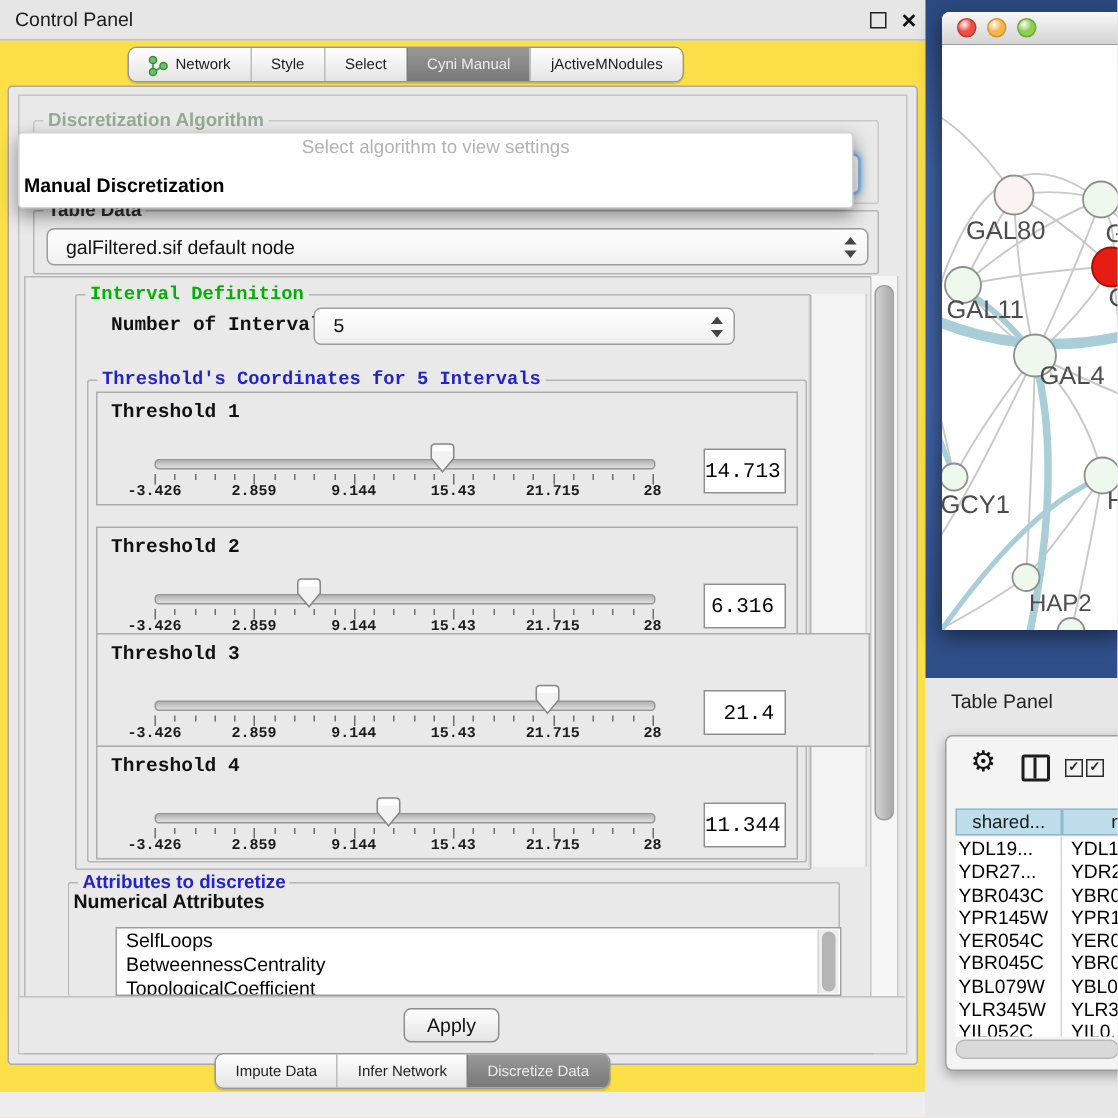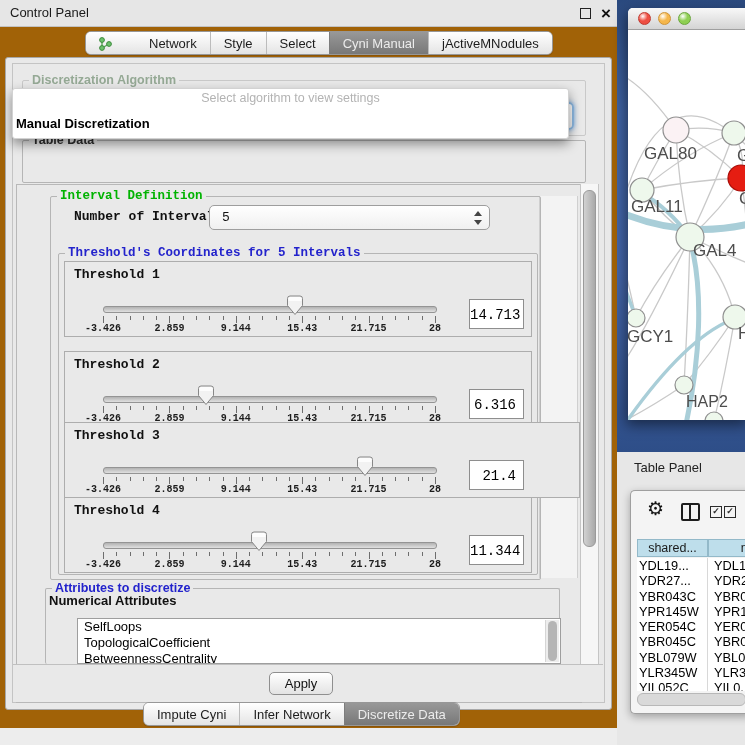--- a/index.html
+++ b/index.html
@@ -1,27 +1,27 @@
 <!DOCTYPE html>
 <html><head>
 <meta charset="utf-8">
 <style>
   html,body{margin:0;padding:0;}
   body{width:745px;height:745px;overflow:hidden;font-family:"Liberation Sans",sans-serif;background:#e9e9e9;}
   #root{position:absolute;left:0;top:0;width:745px;height:745px;overflow:hidden;}
 
   
-  #control-panel{position:absolute;left:0;top:0;width:617px;height:745px;background:#a16207;}
+  #control-panel{position:absolute;left:0;top:0;width:617px;height:745px;background:#fde047;}
   #cp-titlebar{position:absolute;left:0;top:0;width:617px;height:26px;background:#e6e6e6;border-bottom:1px solid #c2c2c2;}
   #cp-title{position:absolute;left:10px;top:0;line-height:26px;font-size:13px;color:#1a1a1a;}
   #cp-float{position:absolute;right:26px;top:8px;width:9px;height:9px;border:1.5px solid #222;}
   #cp-close{position:absolute;right:6px;top:1px;font-size:17px;font-weight:bold;color:#111;line-height:26px;cursor:default;}
 
   .seg-bar{display:inline-flex;height:22px;border:1px solid #979797;border-radius:6px;overflow:hidden;background:linear-gradient(#ffffff,#e0e0e0);box-shadow:0 1px 1px rgba(0,0,0,.15);}
-  .seg{display:flex;align-items:center;padding:0 13px;font-size:13px;color:#1c1c1c;border-left:1px solid #bcbcbc;background:linear-gradient(#ffffff,#e4e4e4);white-space:nowrap;gap:32px;}
+  .seg{display:flex;align-items:center;padding:0 13px;font-size:10px;color:#1c1c1c;border-left:1px solid #bcbcbc;background:linear-gradient(#ffffff,#e4e4e4);white-space:nowrap;}
   .seg:first-child{border-left:none;}
   .seg.selected{background:linear-gradient(#989898,#787878);color:#ececec;border-left-color:#7d7d7d;}
   #top-tabs{position:absolute;left:85px;top:31px;}
   #bottom-tabs{position:absolute;left:143px;top:702px;z-index:30;}
 
   #outer-panel{position:absolute;left:5px;top:57px;width:605px;height:651px;border:1px solid #a8a8a8;border-radius:3px;background:#e9e9e9;}
   #inner-panel{position:absolute;left:12px;top:63px;width:591px;height:638px;border:1px solid #c4c4c4;background:#e9e9e9;}
   #bottom-strip{position:absolute;left:0;top:728px;width:617px;height:17px;background:#ededed;}
 
   .group{position:absolute;border:1px solid #b5b5b5;border-radius:2px;}
@@ -144,20 +144,24 @@
       <span class="stepper"></span>
     </div>
 
     <div id="alg-popup">
       <div id="popup-placeholder">Select algorithm to view settings</div>
       <div class="popup-item" style="top:27px;font-weight:bold;">Manual Discretization</div>
     </div>
 
     <div class="group" id="td-group" style="left:22px;top:140px;width:562px;height:41px;">
       <span class="group-title gt-dark">Table Data</span>
+      <div class="combo" style="left:8px;top:11px;width:546px;height:23px;">
+        <span class="cv">galFiltered.sif default node</span>
+        <span class="stepper"></span>
+      </div>
     </div>
 
     <div id="scrollpane"></div>
     <div id="th-scrollstrip"></div>
 
     <div class="group" id="interval-group">
       <span class="group-title gt-green">Interval Definition</span>
       <span id="noi-label">Number of Intervals</span>
       <div class="combo" id="noi-combo">
         <span class="cv">5</span>
@@ -333,39 +337,39 @@
           </div>
       </div>
     </div>
 
     <div class="group" id="attr-group">
       <span class="group-title gt-blue">Attributes to discretize</span>
       <span id="num-attr-label">Numerical Attributes</span>
       <div id="attr-list">
 
       <div class="list-item">SelfLoops</div>
+          <div class="list-item">BetweennessCentrality</div>
           <div class="list-item">TopologicalCoefficient</div>
-          <div class="list-item">BetweennessCentrality</div>
           <div id="list-sb">
           <div id="list-sb-thumb"></div>
         </div>
         </div>
     </div>
 
     <div id="outer-scrollbar">
       <div id="outer-sb-thumb"></div>
     </div>
 
     <div id="apply-row">
       <button class="aqua-btn">Apply</button>
     </div>
 
     <div id="bottom-tabs" class="seg-bar">
         <div class="seg">
-          <span>Impute Cyni</span>
+          <span>Impute Data</span>
         </div>
         <div class="seg">
           <span>Infer Network</span>
         </div>
         <div class="seg selected">
           <span>Discretize Data</span>
         </div>
       </div>
     <div id="bottom-strip"></div>
   </section>

